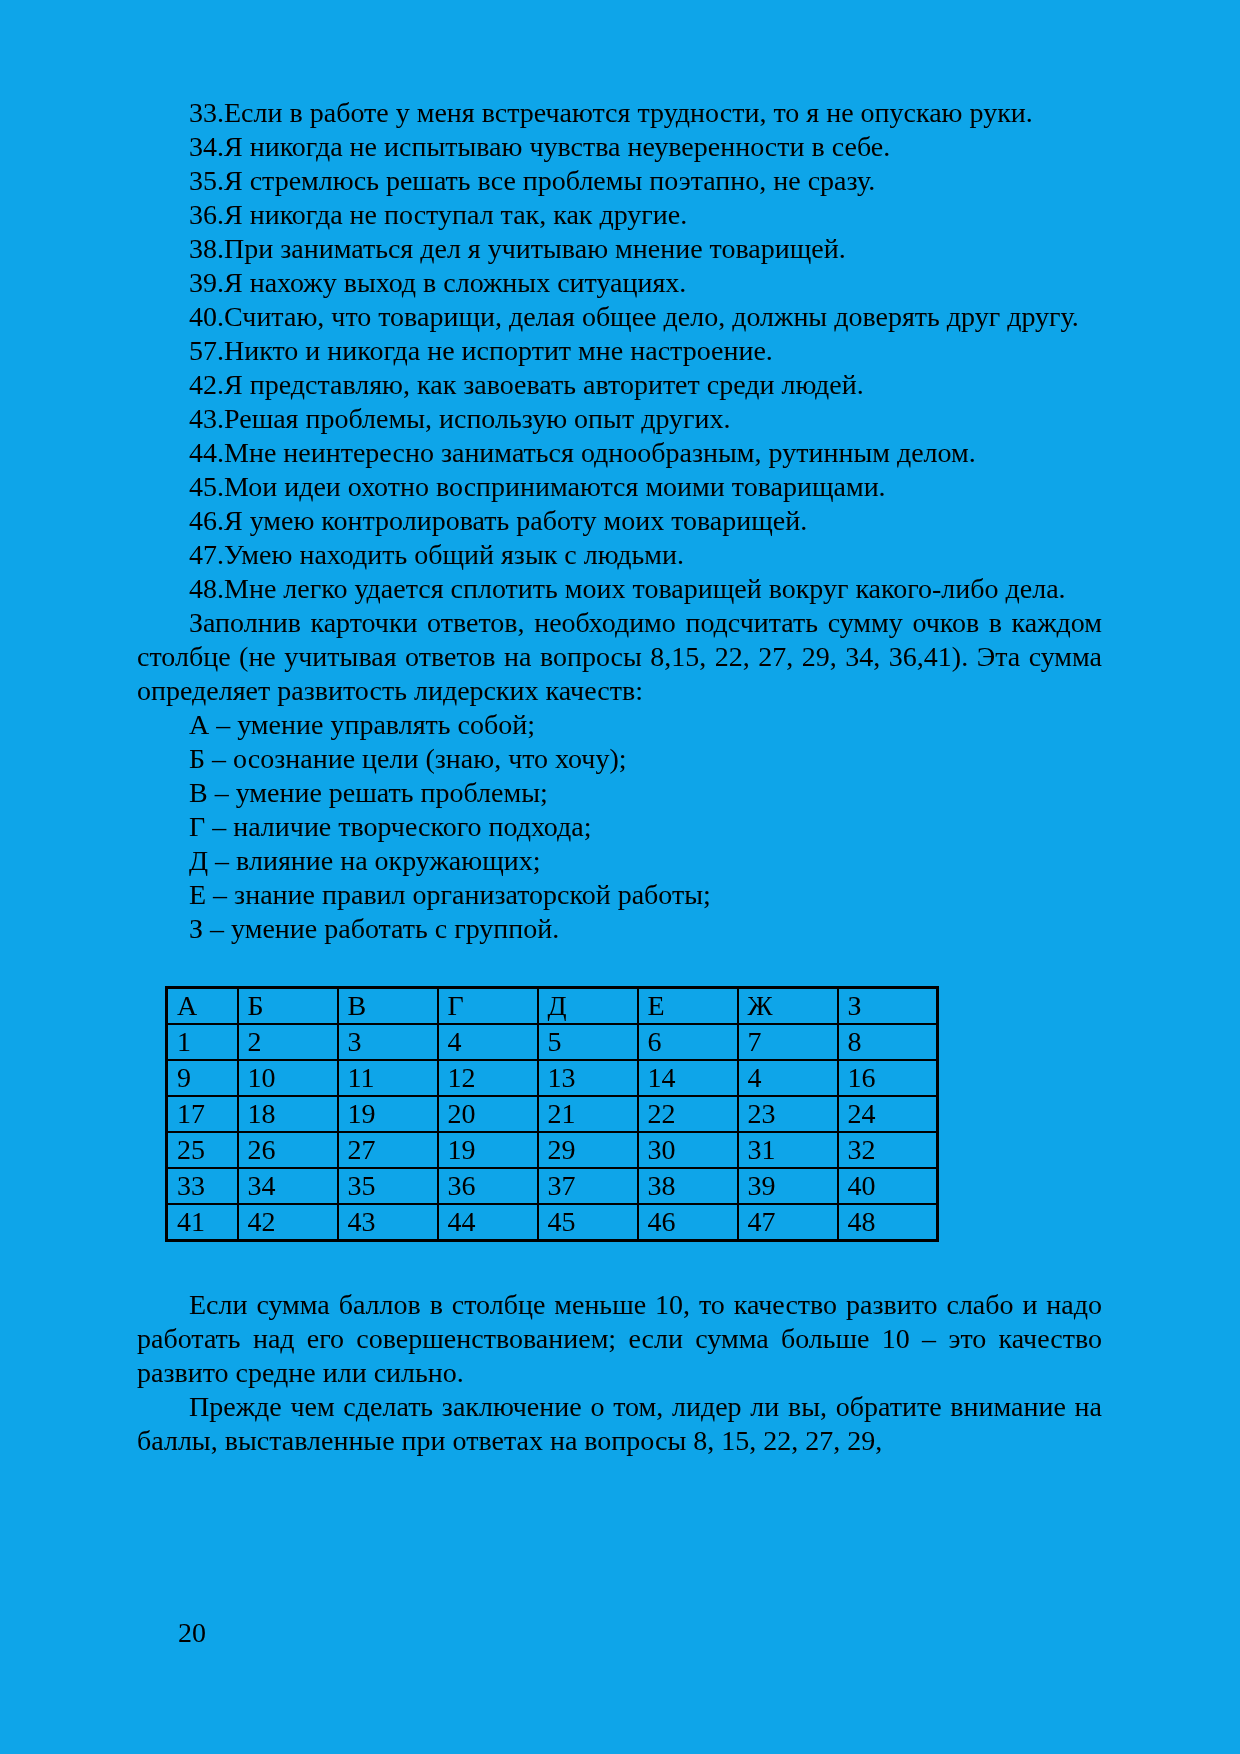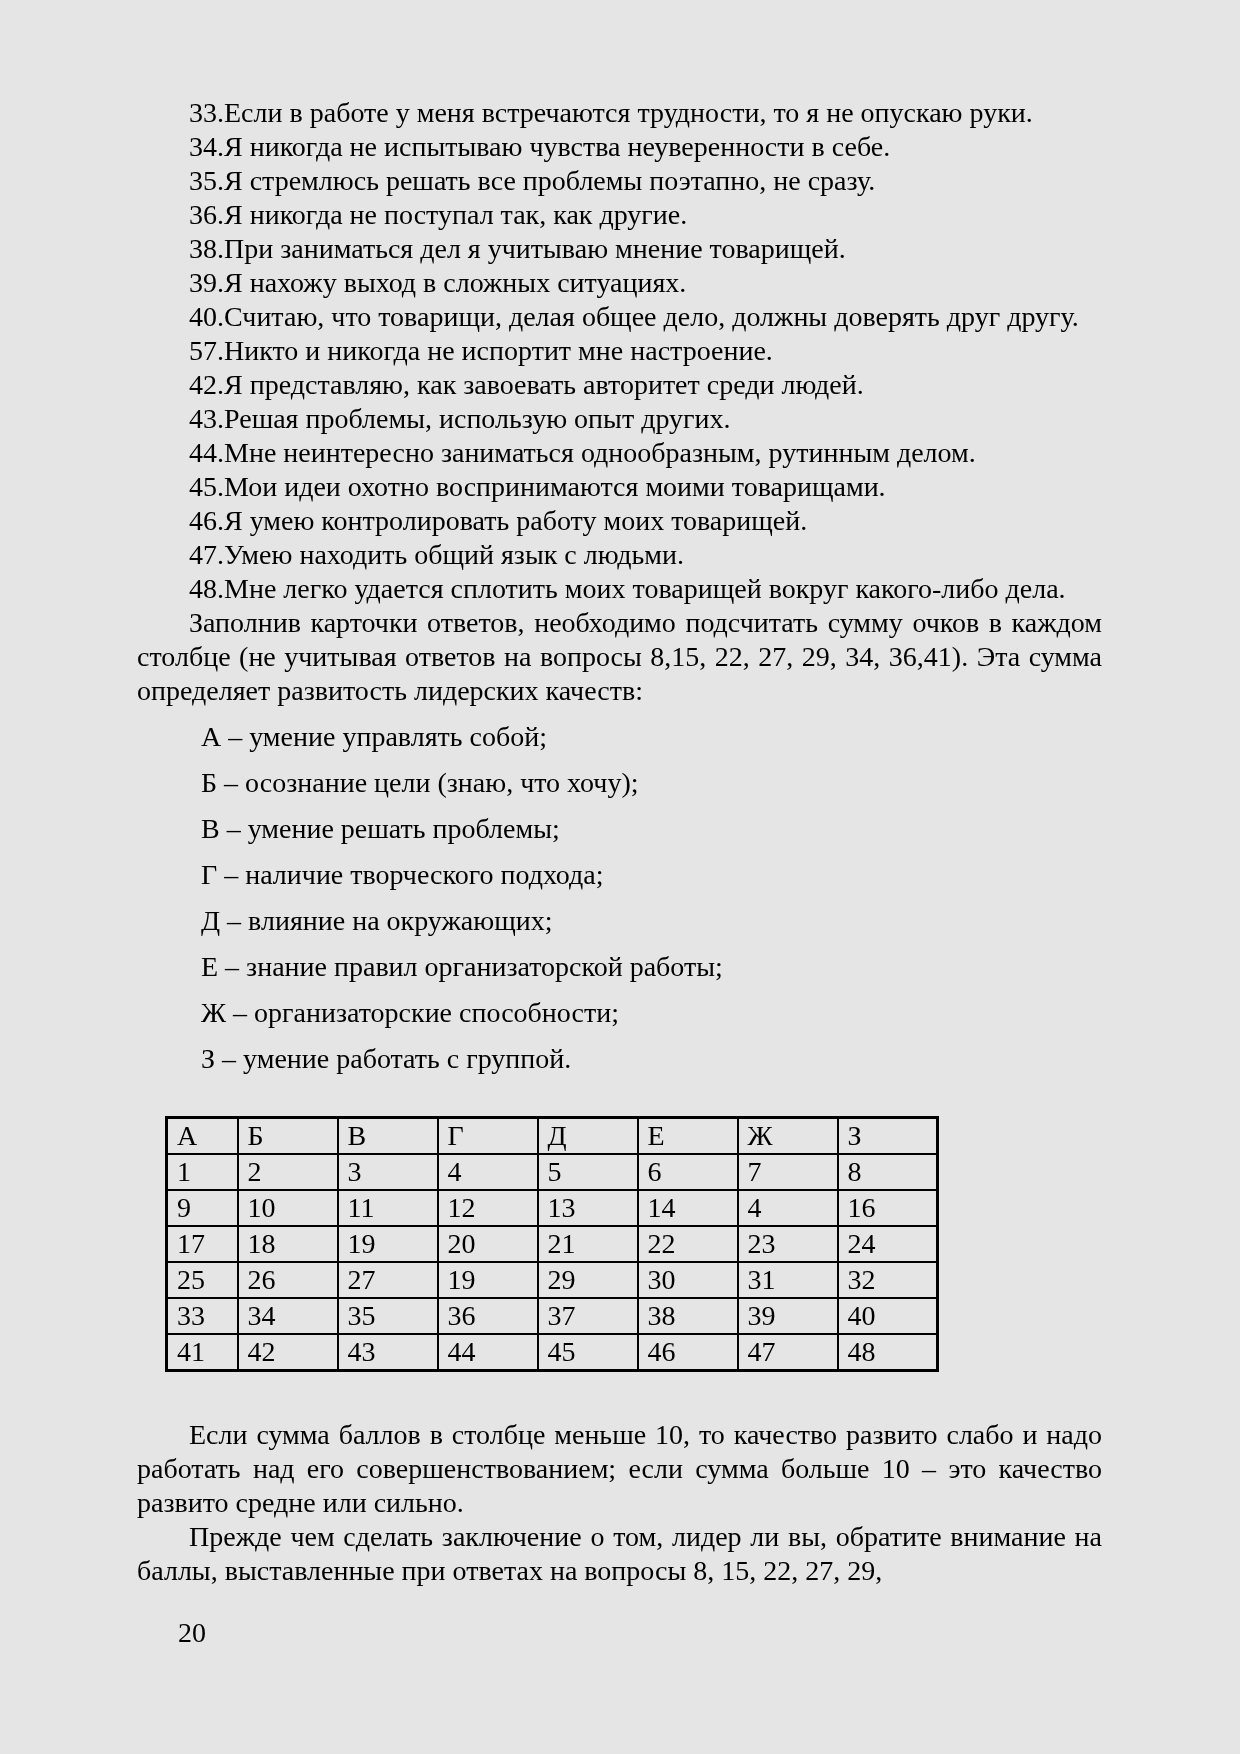--- a/index.html
+++ b/index.html
@@ -1,40 +1,40 @@
 <!DOCTYPE html>
 <html><head>
 <meta charset="utf-8">
 <style>
   * { box-sizing: border-box; }
   html, body { margin: 0; padding: 0; background: #ffffff; }
   .page {
     position: relative;
     width: 1240px;
     height: 1754px;
-    background: #e5e5e5;
+    background: #0ea5e9;
     color: #000000;
     font-family: "Liberation Serif", "DejaVu Serif", serif;
     font-size: 28px;
     line-height: 34px;
     overflow: hidden;
   }
   .content {
     position: absolute;
     left: 137px;
     top: 96px;
     width: 965px;
   }
   .para {
     margin: 0;
     text-indent: 52px;
     text-align: justify;
   }
   .quality {
-    margin: 12px;
+    margin: 0;
     text-indent: 52px;
   }
   table.score {
     border-collapse: collapse;
     table-layout: fixed;
     margin: 40px 0 0 28px;
     border: 3px solid #000000;
   }
   .score th, .score td {
     border: 2px solid #000000;
@@ -80,21 +80,20 @@
 
     <p class="para">Заполнив карточки ответов, необходимо подсчитать сумму очков в каждом столбце (не учитывая ответов на вопросы 8,15, 22, 27, 29, 34, 36,41). Эта сумма определяет развитость лидерских качеств:</p>
 
     <div>
         <p class="quality">А – умение управлять собой;</p>
         <p class="quality">Б – осознание цели (знаю, что хочу);</p>
         <p class="quality">В – умение решать проблемы;</p>
         <p class="quality">Г – наличие творческого подхода;</p>
         <p class="quality">Д – влияние на окружающих;</p>
         <p class="quality">Е – знание правил организаторской работы;</p>
-        <p class="quality">Ж – организаторские способности;</p>
         <p class="quality">З – умение работать с группой.</p>
       </div>
 
     <table class="score">
       <colgroup>
           <col class="col-a">
           <col class="col-n">
           <col class="col-n">
           <col class="col-n">
           <col class="col-n">

